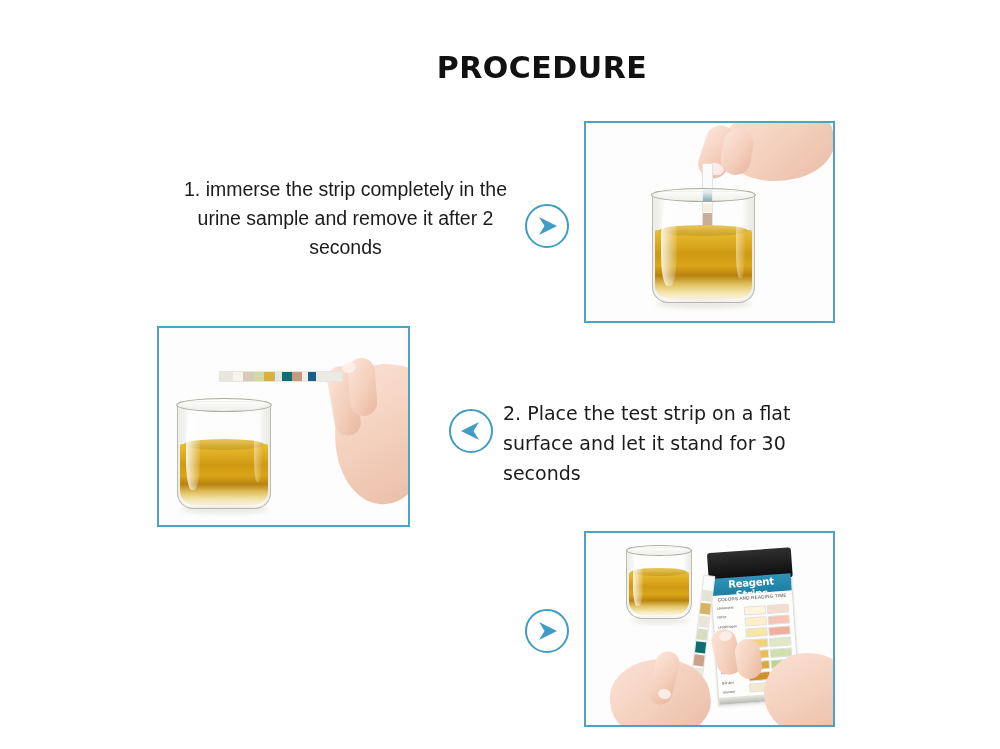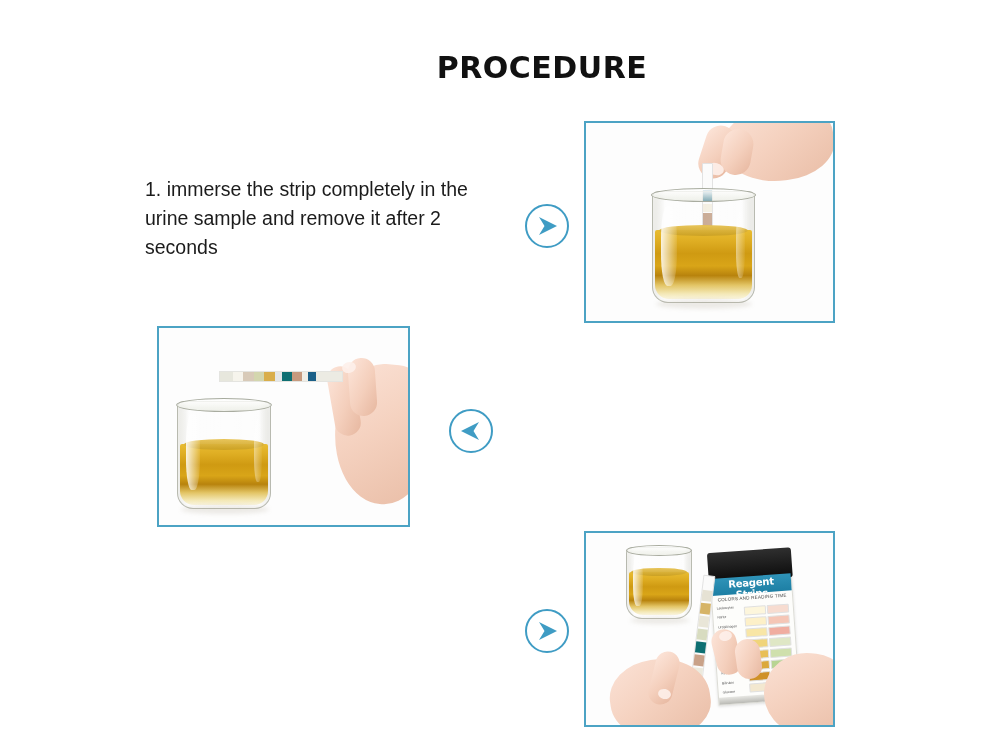--- a/index.html
+++ b/index.html
@@ -40,21 +40,21 @@
     color: #1b1b1b;
     font-size: 19.5px;
     line-height: 29px;
     font-family: "Liberation Sans", sans-serif;
   }
   .step-text.geometric {
     font-family: "DejaVu Sans", sans-serif;
     font-size: 19px;
     line-height: 30px;
   }
-  #step1-text { left: 145px; top: 175px; width: 345px; }
+  #step1-text { left: 173px; top: 175px; width: 345px; text-align: center; }
   #step2-text { left: 503px; top: 398px; width: 330px; }
   #step3-text { left: 158px; top: 588px; width: 360px; }
 
   
   .arrow-badge {
     position: absolute;
     width: 44px;
     height: 44px;
     border-radius: 50%;
     border: 2px solid #3f9cc4;
@@ -357,20 +357,21 @@
       <div class="glass-shadow" style="left:22px; top:177px; width:88px; height:9px;"></div>
     </div>
   </div>
 
   <div class="arrow-badge" id="arrow-2">
     <svg width="24" height="20" viewBox="0 0 24 20" aria-hidden="true">
       <path d="M20 1 L2 10 L20 19 L14.5 10 Z" fill="#3f9cc4"></path>
     </svg>
   </div>
 
+  <div class="step-text geometric" id="step2-text">2. Place the test strip on a flat surface and let it stand for 30 seconds</div>
 
 
   <div class="arrow-badge" id="arrow-3">
     <svg width="24" height="20" viewBox="0 0 24 20" aria-hidden="true">
       <path d="M4 1 L22 10 L4 19 L9.5 10 Z" fill="#3f9cc4"></path>
     </svg>
   </div>
 
   <div class="photo-panel" id="panel-3">
     <div class="scene">

